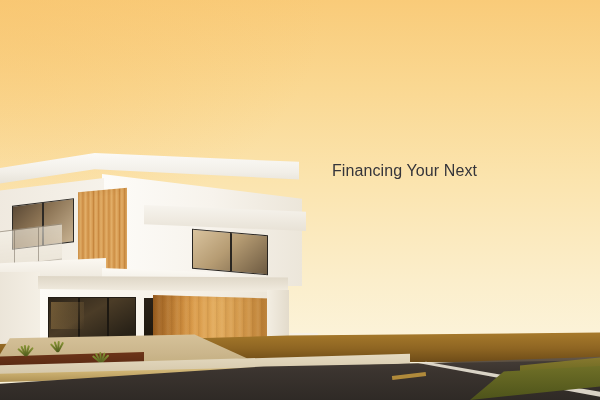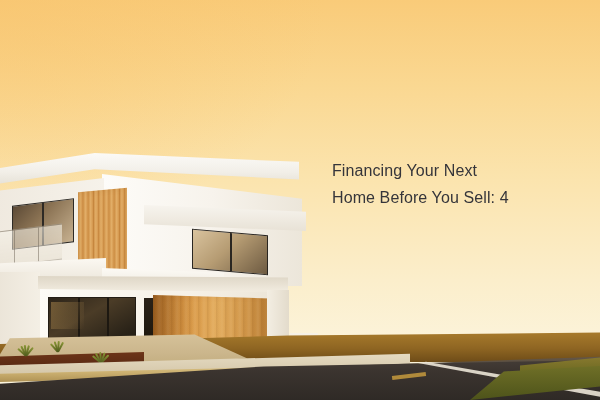--- a/index.html
+++ b/index.html
@@ -438,16 +438,15 @@
   <div class="road-far-band"></div>
   <div class="curb"></div>
   <div class="road"></div>
   <div class="center-dash"></div>
   <div class="grass-far-right-top"></div>
   <div class="lane-line"></div>
   <div class="grass-right"></div>
 
   <div class="headline">
     <span class="ln">Financing Your Next</span>
-    <span class="ln">Home Before You Sell: 4</span>
   </div>
 
 </div>
 
 </body></html>

